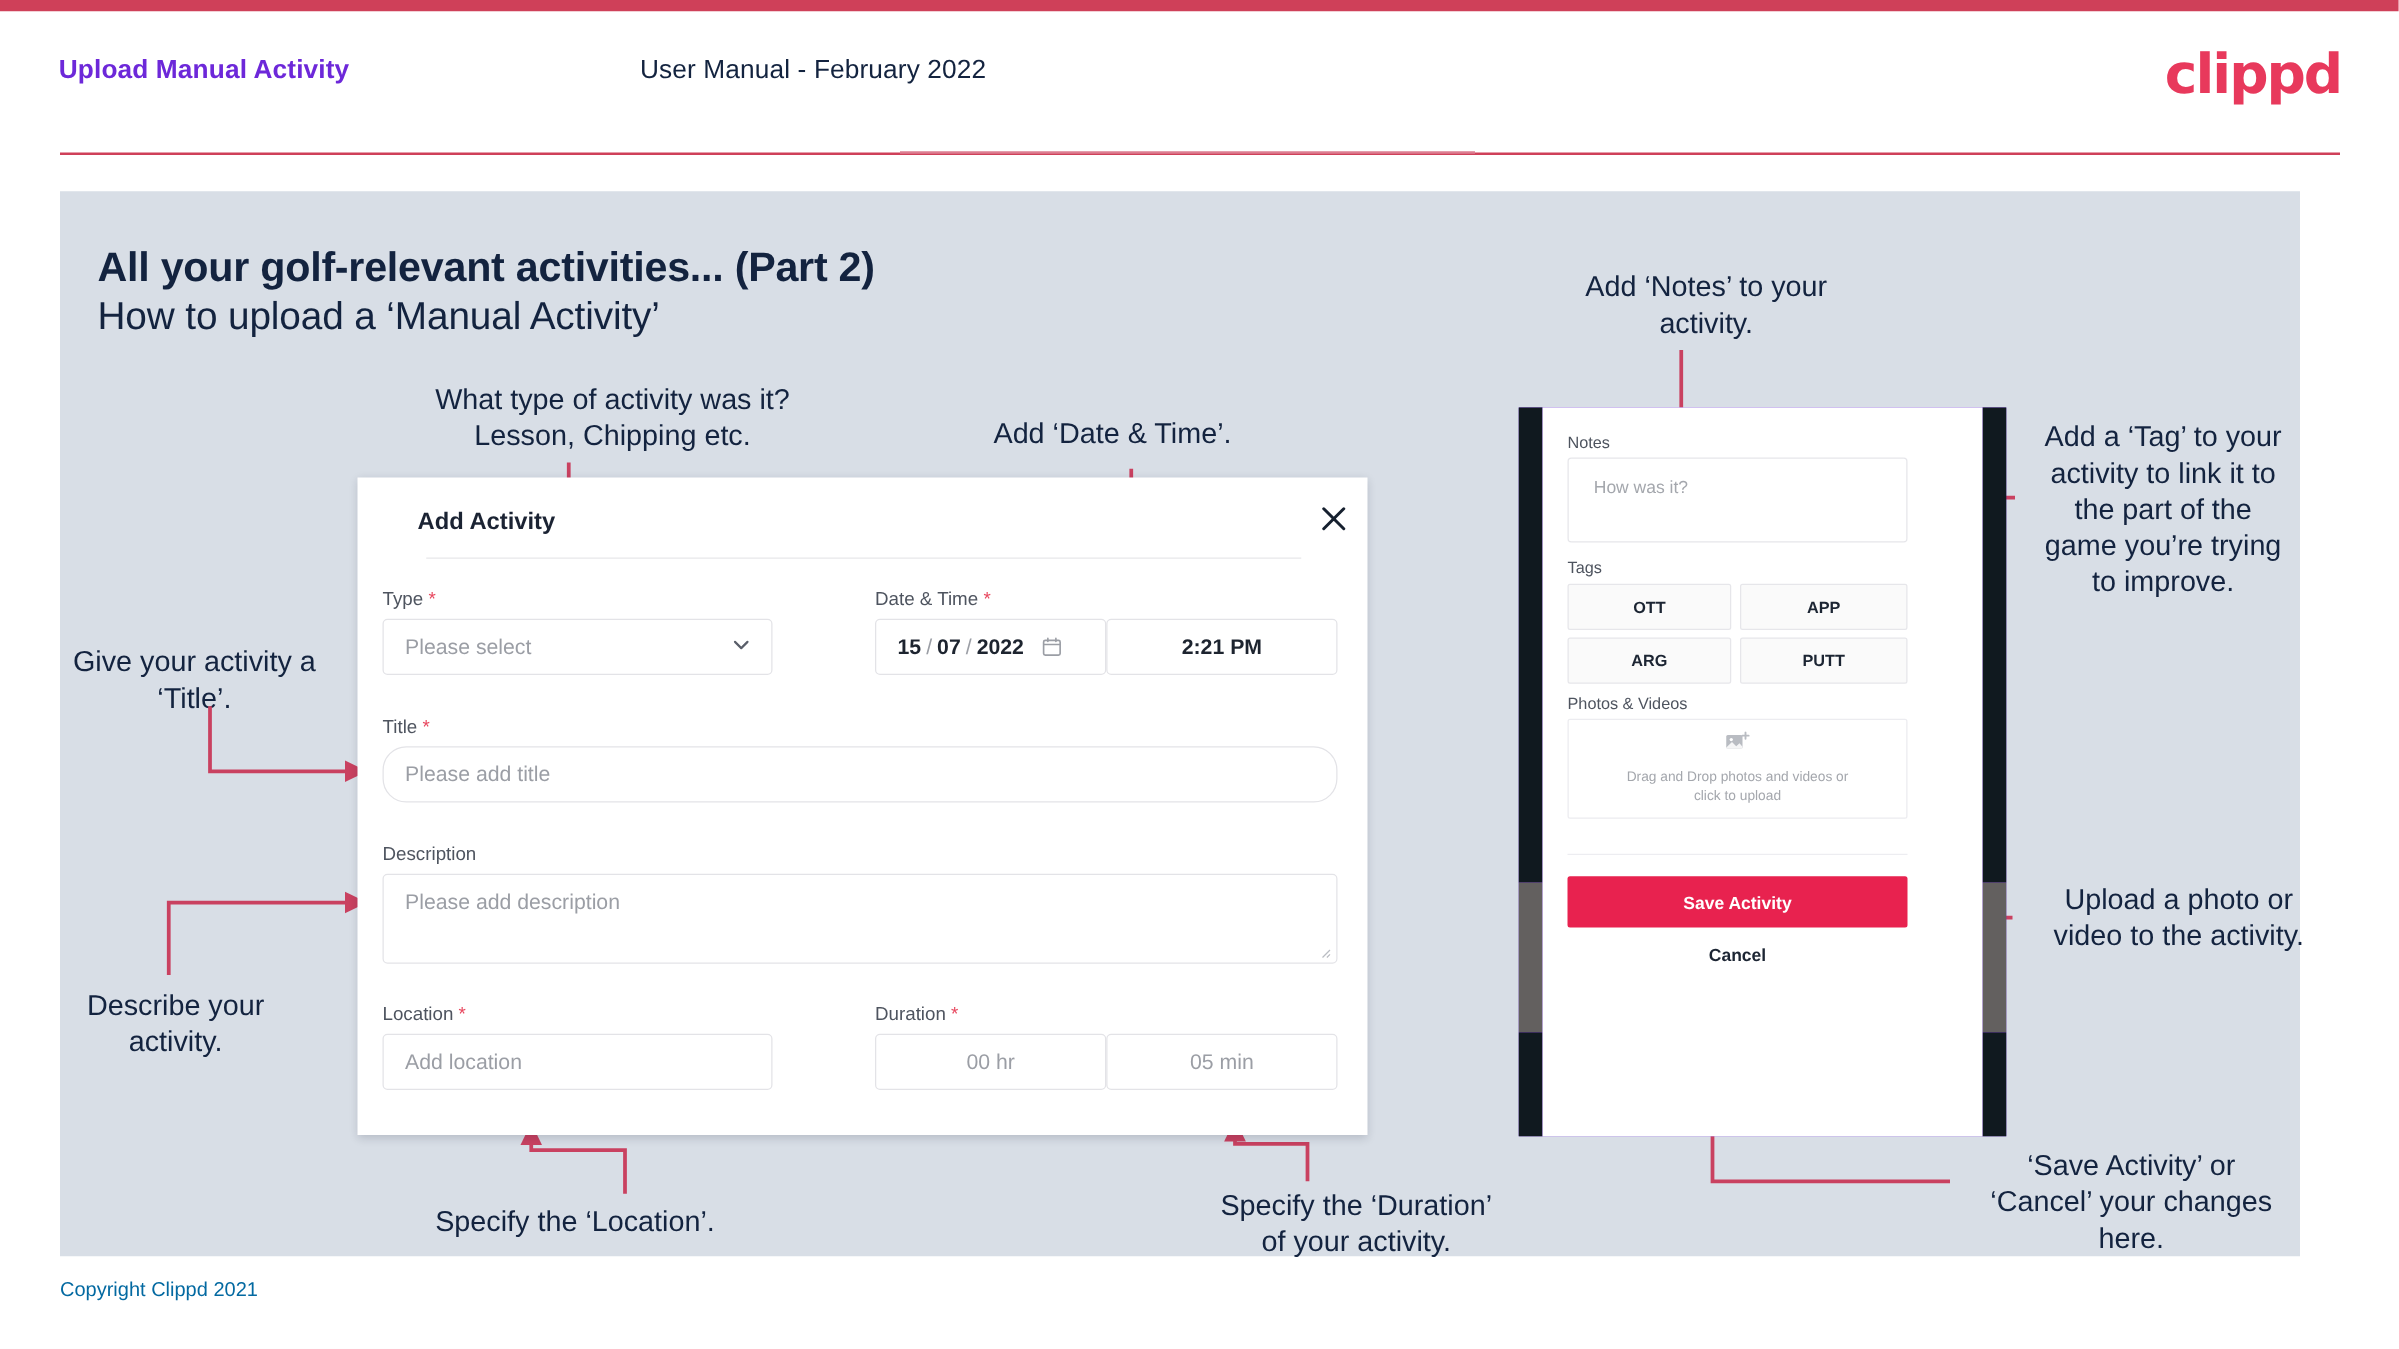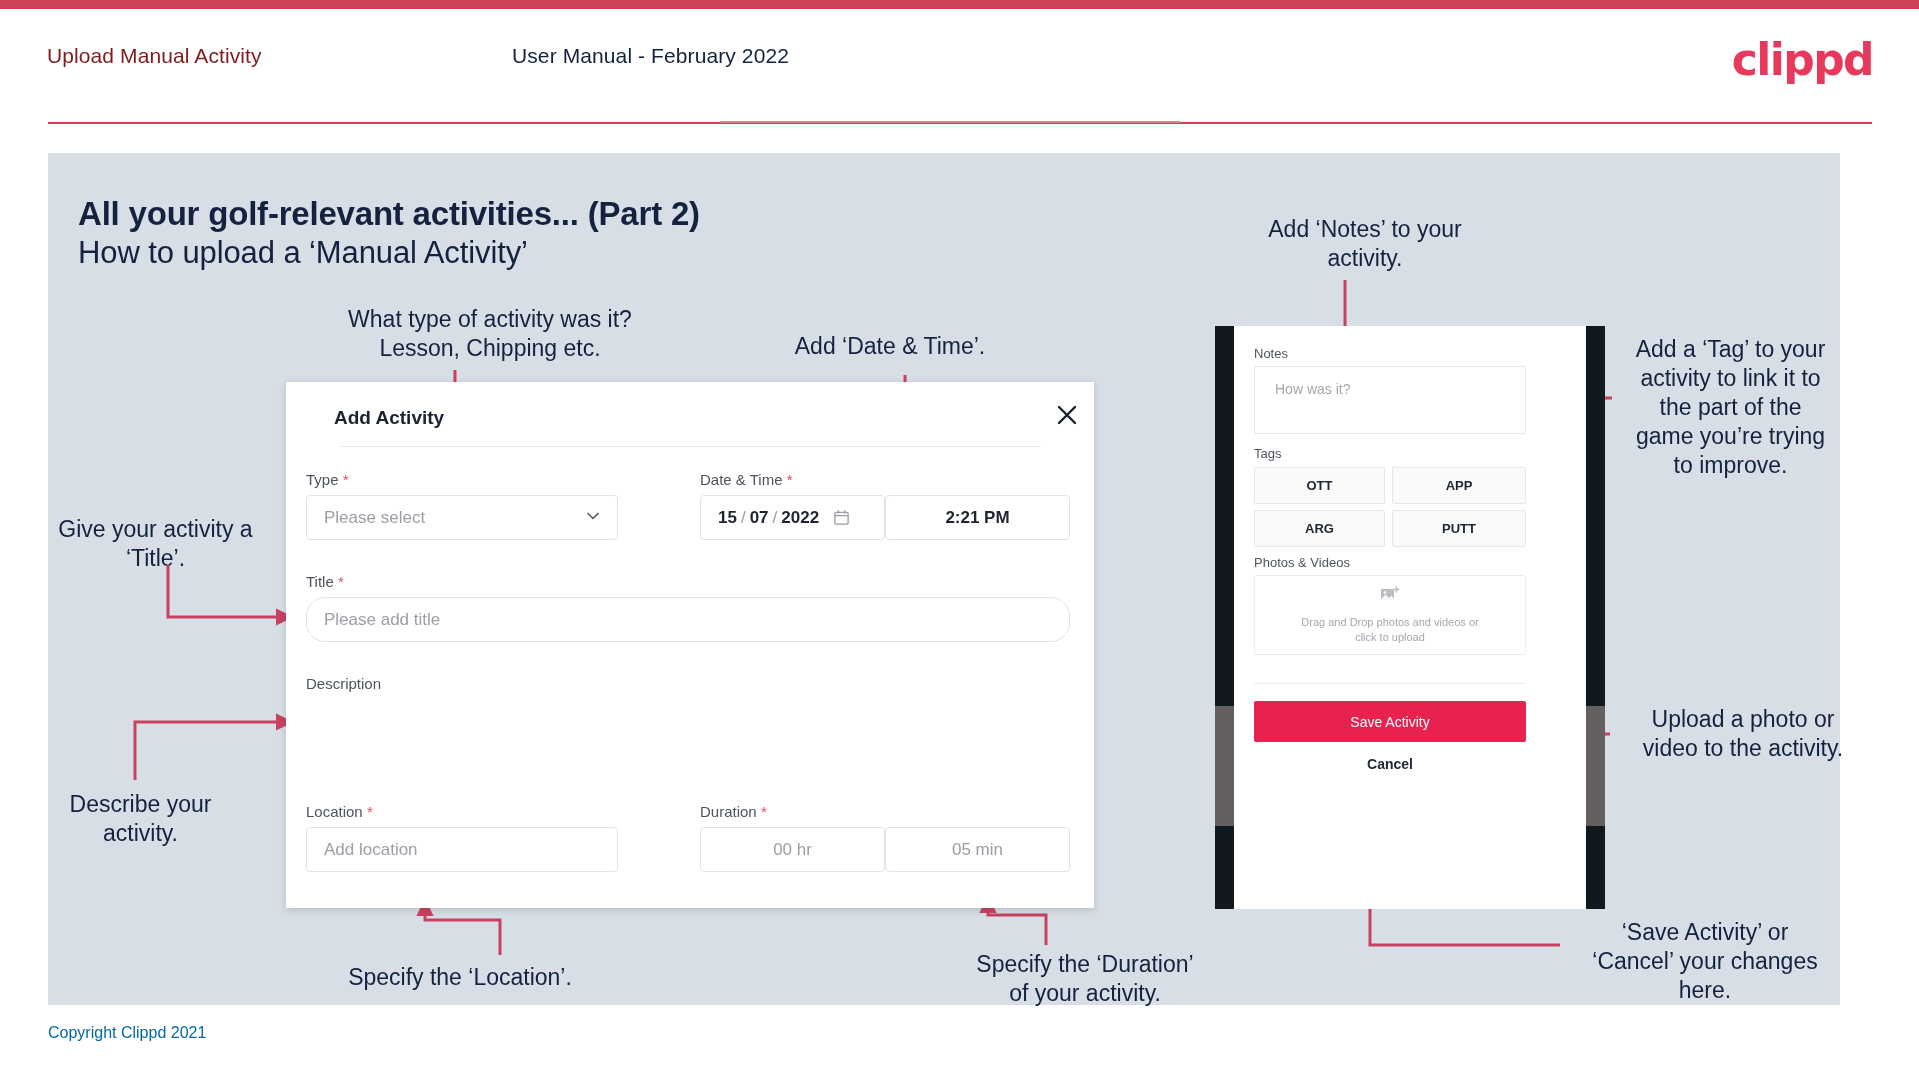--- a/index.html
+++ b/index.html
@@ -11,21 +11,21 @@
   }
   #page { position: relative; width: 1919px; height: 1079px; background:#fff; }
 
   
   .top-accent {
     position: absolute; left: 0; top: 0; width: 1919px; height: 9px;
     background: #cf4059;
   }
   .hdr-title {
     position: absolute; left: 47px; top: 44px;
-    font-size: 21px; color: #7f1d1d; font-weight: 400; letter-spacing: .1px;
+    font-size: 21px; color: #6d28d9; font-weight: 700; letter-spacing: .1px;
   }
   .hdr-sub {
     position: absolute; left: 512px; top: 44px;
     font-size: 21px; color: #13233f; font-weight: 400; letter-spacing: .1px;
   }
   .logo {
     position: absolute; right: 46px; top: 38px;
     font-size: 44px; font-weight: 700; color: #e8395c;
     letter-spacing: -1.6px; font-family: "DejaVu Sans", sans-serif;
     line-height: 1;
@@ -172,21 +172,21 @@
   .p-drop {
     position:absolute; border:1px solid #ececf0; background:#fff;
     display:flex; flex-direction:column; align-items:center; justify-content:center;
     gap:7px; border-radius:2px; cursor:pointer;
   }
   .p-drop .dtext { font-size:11px; color:#a4a7ad; text-align:center; line-height:15px; }
   .p-hr { position:absolute; height:1px; background:#ededf1; }
   .p-save {
     position:absolute; background:#e8224f; color:#fff;
     display:flex; align-items:center; justify-content:center;
-    font-size:14px; font-weight:400; border-radius:2px; cursor:pointer;
+    font-size:14px; font-weight:700; border-radius:2px; cursor:pointer;
   }
   .p-cancel {
     position:absolute; font-size:14px; font-weight:700; color:#1c2533;
     text-align:center; cursor:pointer;
   }
 </style>
 </head>
 <body>
 
 <div id="page">
@@ -297,20 +297,28 @@
     <span>Title</span>
     <span class="req">*</span>
   </div>
   <div class="inp" id="f-title">
     <span class="ph">Please add title</span>
   </div>
 
   <div class="fld-label" id="f-desc-label">
     <span>Description</span>
   </div>
+  <div class="inp" id="f-desc">
+    <span class="ph">Please add description</span>
+    <span class="resize-grip">
+      <svg width="10" height="10" viewBox="0 0 10 10">
+          <path d="M9 3 L3 9 M9 6.5 L6.5 9" stroke="#b9bcc2" stroke-width="1" fill="none"></path>
+        </svg>
+    </span>
+  </div>
 
   <div class="fld-label" id="f-loc-label">
     <span>Location</span>
     <span class="req">*</span>
   </div>
   <div class="inp" id="f-loc">
     <span class="ph">Add location</span>
   </div>
 
   <div class="fld-label" id="f-dur-label">

